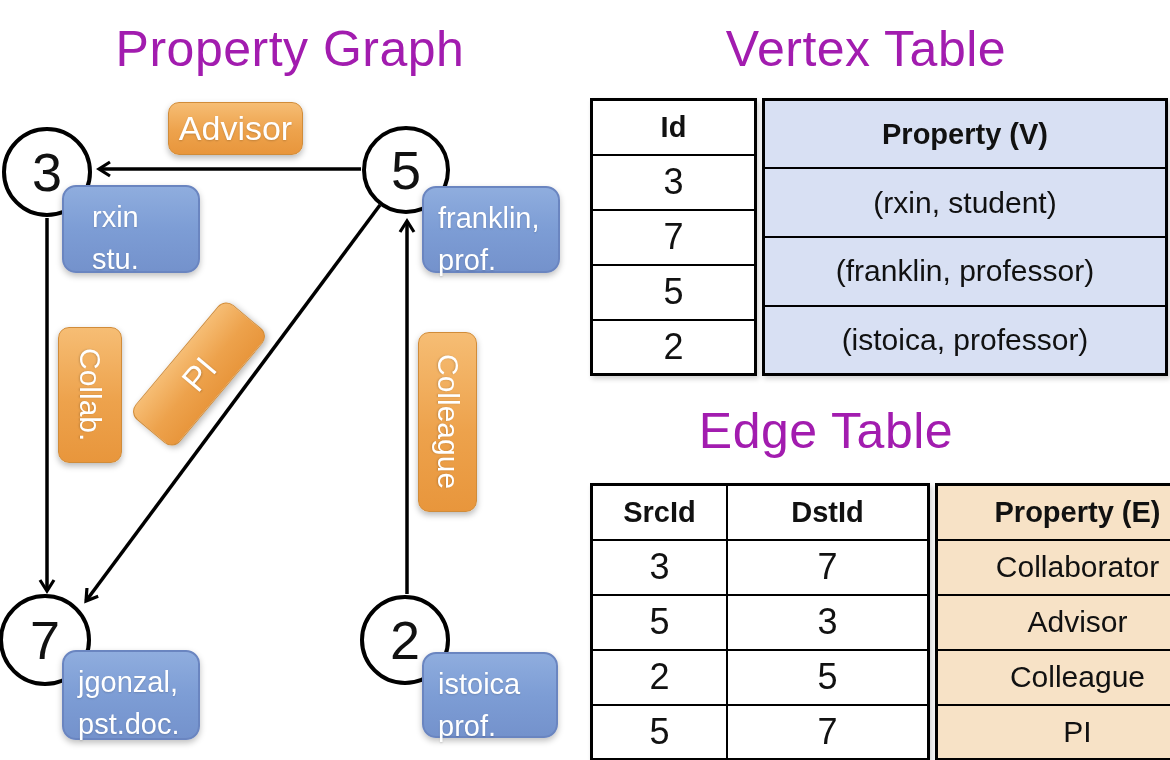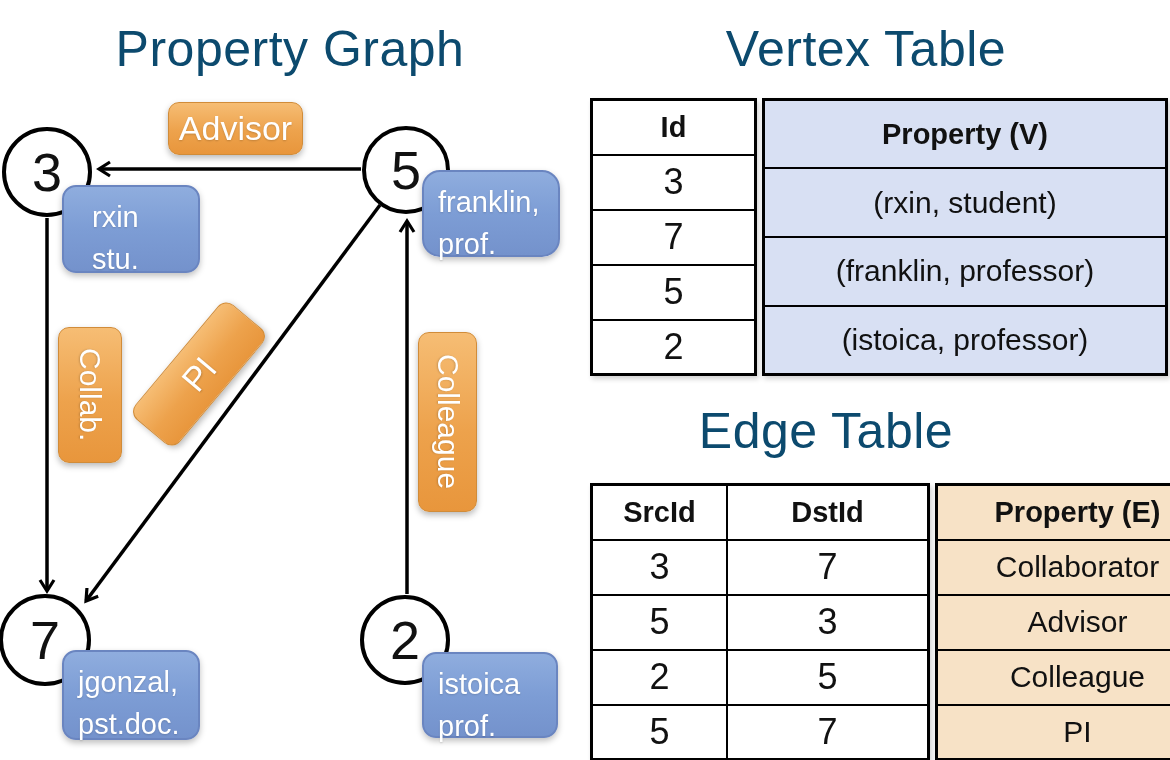--- a/index.html
+++ b/index.html
@@ -2,21 +2,21 @@
 <html><head>
 <meta charset="utf-8">
 <style>
   html,body{margin:0;padding:0;background:#fff;}
   #stage{
     position:relative;width:1170px;height:760px;background:#fff;overflow:hidden;
     font-family:"Liberation Sans","DejaVu Sans",sans-serif;color:#111;
   }
   .title{
     position:absolute;text-align:center;font-size:50px;letter-spacing:.5px;
-    color:#0c4a6e;white-space:nowrap;
+    color:#a21caf;white-space:nowrap;
   }
   
   .vcircle{
     position:absolute;box-sizing:border-box;border:4px solid #000;border-radius:50%;
     background:#fff;display:flex;align-items:center;justify-content:center;
     font-size:54px;color:#111;z-index:2;
   }
   
   .elabel{
     position:absolute;box-sizing:border-box;border-radius:11px;
@@ -85,21 +85,21 @@
 
   <div class="elabel" style="left:168px;top:102px;width:135px;height:53px;font-size:34px;">Advisor</div>
   <div class="elabel vert" style="left:58px;top:327px;width:64px;height:136px;">Collab.</div>
   <div class="elabel vert" style="left:418px;top:332px;width:59px;height:180px;">Colleague</div>
   <div class="elabel" style="left:124px;top:345px;width:150px;height:58px;font-size:34px;transform:rotate(-50deg);">PI</div>
 
   <div class="vlabel" style="left:62px;top:185px;width:138px;height:88px;padding-left:28px;">
     <div>rxin</div>
     <div>stu.</div>
   </div>
-  <div class="vlabel" style="left:422px;top:170px;width:138px;height:87px;border-radius:18px;">
+  <div class="vlabel" style="left:422px;top:186px;width:138px;height:87px;">
     <div>franklin,</div>
     <div>prof.</div>
   </div>
   <div class="vlabel" style="left:62px;top:650px;width:138px;height:90px;">
     <div>jgonzal,</div>
     <div>pst.doc.</div>
   </div>
   <div class="vlabel" style="left:422px;top:652px;width:136px;height:86px;">
     <div>istoica</div>
     <div>prof.</div>

